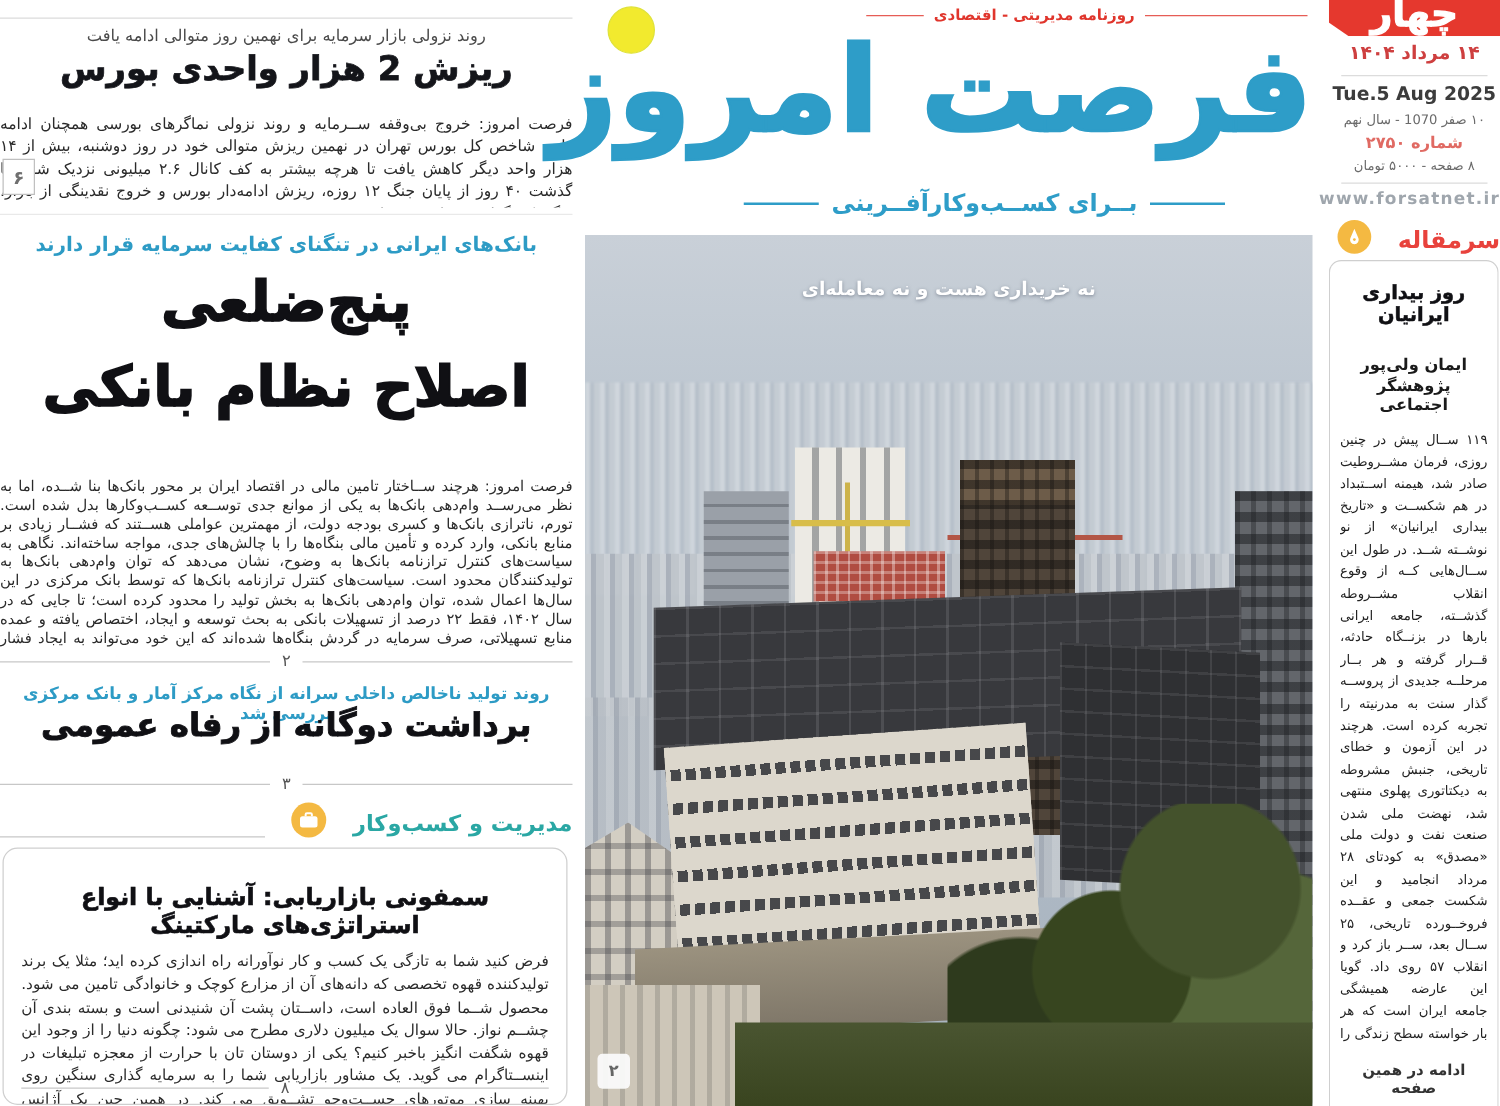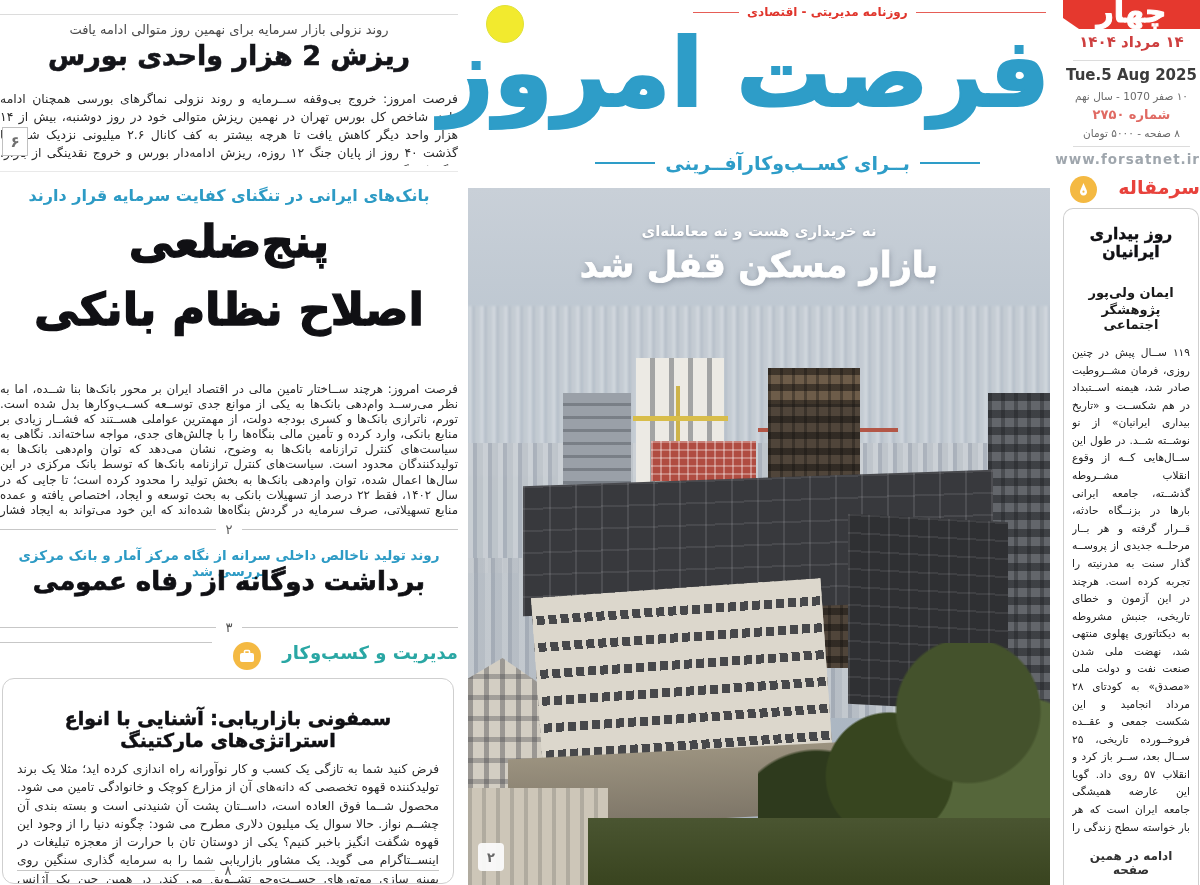--- a/index.html
+++ b/index.html
@@ -24,21 +24,21 @@
   .l-head2{position:absolute;top:208px;left:0;width:100%;font-size:45px;line-height:1.5;font-weight:900;
            color:#101014;-webkit-text-stroke:1.3px #101014;}
   .l-body2{position:absolute;top:382px;left:0;width:100%;height:136px;overflow:hidden;
            font-size:11.8px;line-height:1.28;text-align:justify;color:#2a2a2a;}
   .l-marker2{position:absolute;top:522px;left:0;width:100%;}
   .l-kicker3{position:absolute;top:547px;left:0;width:100%;font-size:13.5px;font-weight:700;color:#2d9bc5;}
   .l-head3{position:absolute;top:566px;left:0;width:100%;font-size:26px;font-weight:800;color:#101014;
            -webkit-text-stroke:.7px #101014;}
   .l-marker3{position:absolute;top:620px;left:0;width:100%;}
 
-  .sec-header{position:absolute;display:flex;align-items:flex-start;gap:21px;direction:rtl;}
+  .sec-header{position:absolute;display:flex;align-items:flex-end;gap:21px;direction:rtl;}
   .sec-label{font-weight:800;white-space:nowrap;}
   .icon-circle{width:28px;height:28px;border-radius:50%;background:#f4b942;flex:none;
                display:flex;align-items:center;justify-content:center;}
   .biz-header{top:642px;left:0;width:458px;}
   .biz-label{color:#2aa7a4;font-size:18px;}
   .biz-box{position:absolute;top:678px;left:2px;width:452px;height:206px;border:1.5px solid #cfcfcf;
            border-radius:12px;box-sizing:border-box;padding:8px 14px;overflow:hidden;}
   .biz-title{font-size:19px;font-weight:800;color:#101014;text-align:center;margin-top:20px;
              -webkit-text-stroke:.5px #101014;}
   .biz-body{font-size:12.2px;line-height:1.5;text-align:justify;color:#2a2a2a;margin-top:9px;height:126px;overflow:hidden;}
@@ -234,21 +234,20 @@
       <div class="ph b-right"></div>
       <div class="ph constr1"></div>
       <div class="ph constr2"></div>
       <div class="ph houses-bl"></div>
       <div class="ph apt-white"></div>
       <div class="ph wall"></div>
       <div class="ph pale-bl"></div>
       <div class="ph trees-right"></div>
       <div class="ph trees-strip"></div>
       <div class="ph p-kicker">نه خریداری هست و نه معامله‌ای</div>
-      <div class="ph p-head">بازار مسکن قفل شد</div>
       <div class="ph p-badge">۲</div>
     </div>
   </div>
 
   <div class="right-col">
     <div class="banner">
       <div class="banner-word">چهار</div>
       <div class="weekday">سه‌شنبه</div>
     </div>
     <div class="r-jdate ctr">۱۴ مرداد ۱۴۰۴</div>

